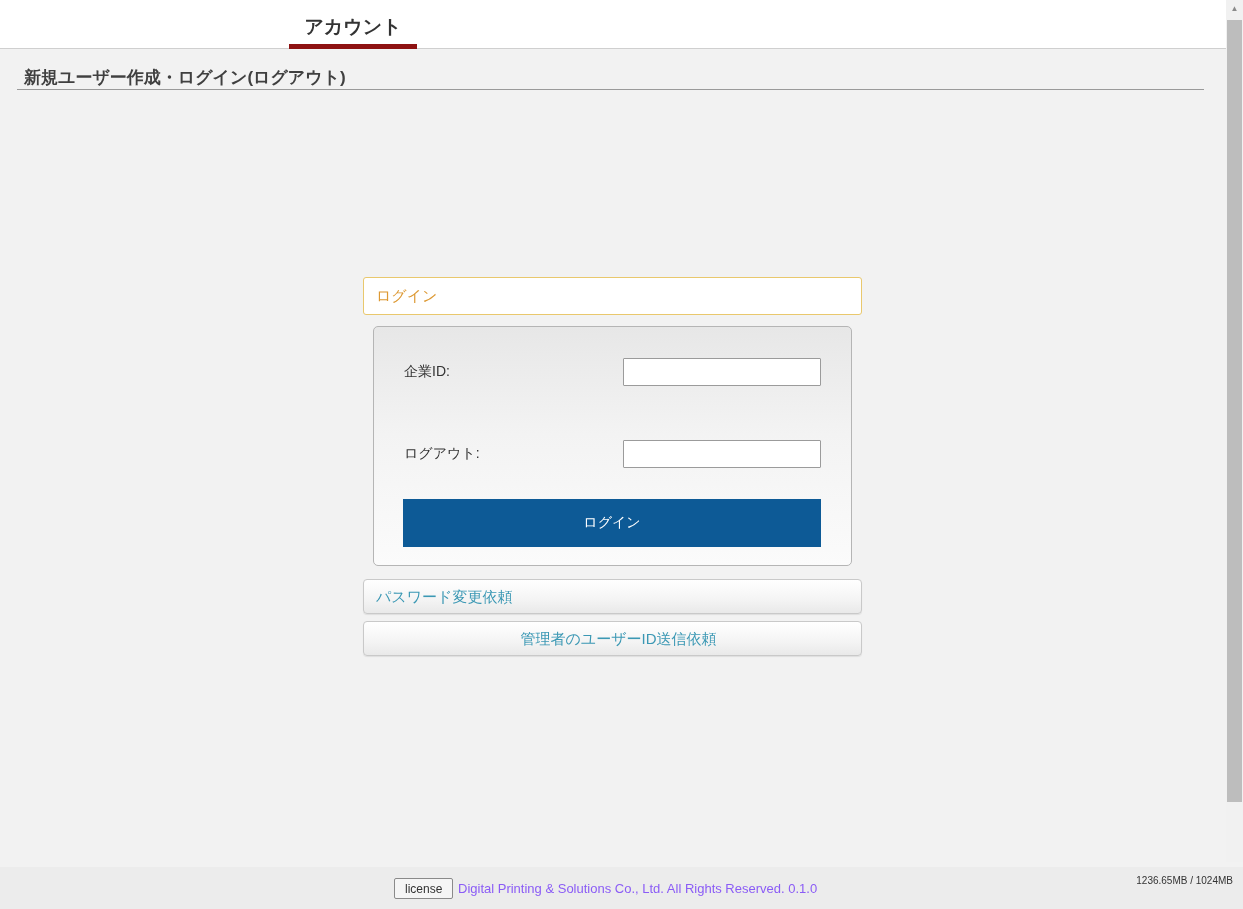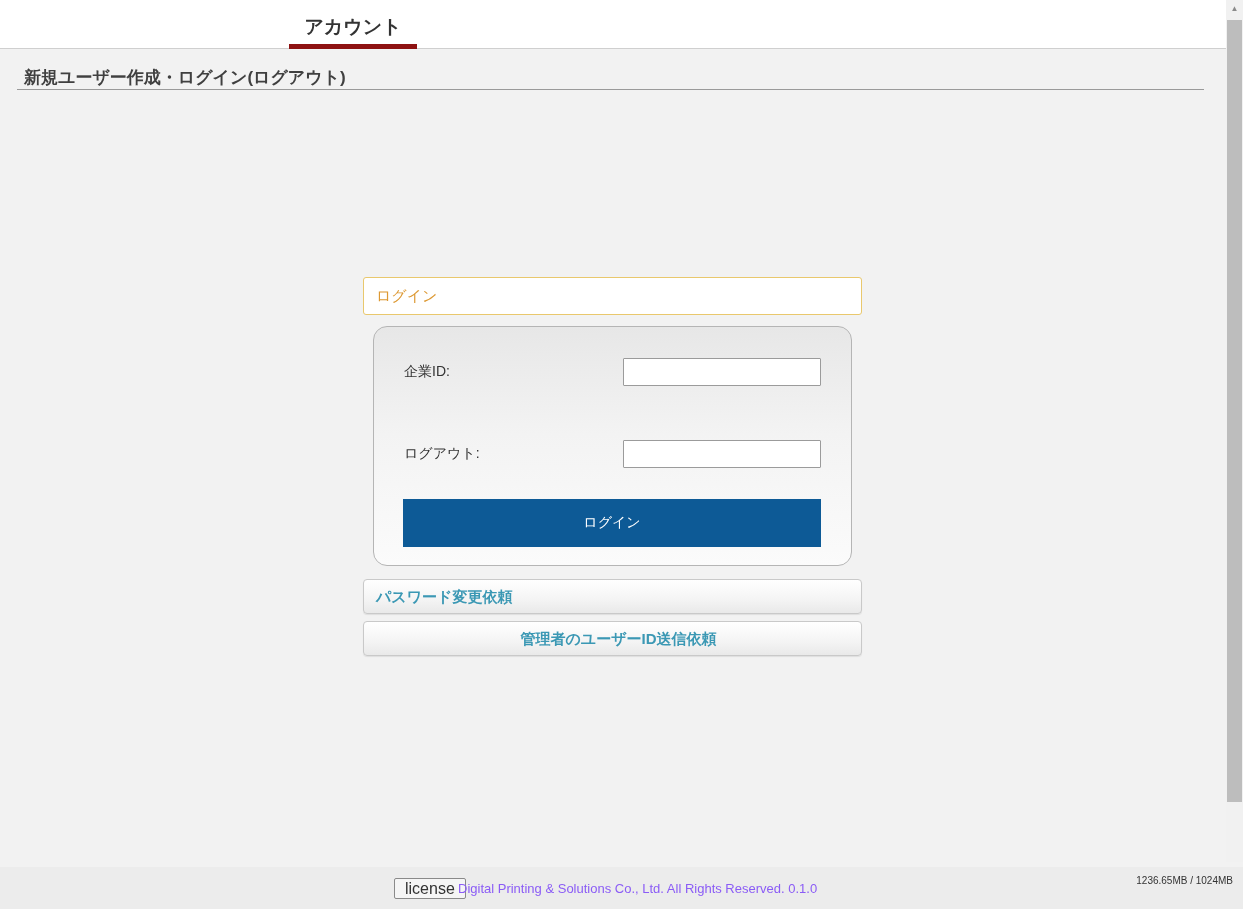--- a/index.html
+++ b/index.html
@@ -57,21 +57,21 @@
 
   
   .login-header {
     position:absolute; left:363px; top:277px; width:499px; height:38px;
     background:#ffffff; border:1px solid var(--gold,#e9c86d); border-radius:3px;
     line-height:36px; padding-left:12px;
     font-size:15px; color:var(--orange,#dd9933);
   }
   .form-panel {
     position:absolute; left:373px; top:326px; width:479px; height:240px;
-    border:1px solid #b5b5b5; border-radius:14px;
+    border:1px solid #b5b5b5; border-radius:5px;
     background:linear-gradient(to bottom,#e7e7e7 0%,#f3f3f3 45%,#fbfbfb 100%);
   }
   .form-row { position:absolute; left:0; width:479px; height:28px; }
   .row-1 { top:31px; } .row-2 { top:72px; } .row-3 { top:113px; }
   .field-label {
     position:absolute; left:30px; top:5px;
     font-size:14px; color:#333;
   }
   .field-input {
     position:absolute; left:249px; top:0; width:198px; height:28px;
@@ -84,33 +84,33 @@
     background:var(--button-blue,#0d5a96); border:none; cursor:pointer;
     color:#ffffff; font-size:14px; text-align:center;
     font-family:"Liberation Sans","DejaVu Sans",sans-serif;
   }
   .link-box {
     position:absolute; left:363px; width:499px; height:35px;
     border:1px solid #c9c9c9; border-radius:4px;
     background:linear-gradient(to bottom,#ffffff 0%,#f4f4f4 60%,#e9e9e9 100%);
     box-shadow:0 1px 1px rgba(0,0,0,0.08);
     line-height:33px; padding-left:12px; cursor:pointer;
-    font-size:15px; font-weight:bold; color:var(--link-teal,#3b98b4);
+    font-size:15px; font-weight:normal; color:var(--link-teal,#3b98b4);
   }
   .link-1 { top:579px; } .link-2 { top:621px;text-align:center; }
 
   
   .footer {
     position:absolute; left:0; top:867px; width:1243px; height:42px;
     background:#ececec;
   }
   .license-button {
     position:absolute; left:394px; top:11px; height:21px; padding:0 10px;
     background:#f5f5f5; border:1px solid #8a8a8a; border-radius:2px;
-    font-size:16px; color:#333; cursor:pointer;
+    font-size:12px; color:#333; cursor:pointer;
     font-family:"Liberation Sans","DejaVu Sans",sans-serif;
   }
   .copyright {
     position:absolute; left:458px; top:14px;
     font-size:13px; color:#8b5cf6;
   }
   .memory {
     position:absolute; right:10px; top:8px;
     font-size:10px; color:#333;
   }

